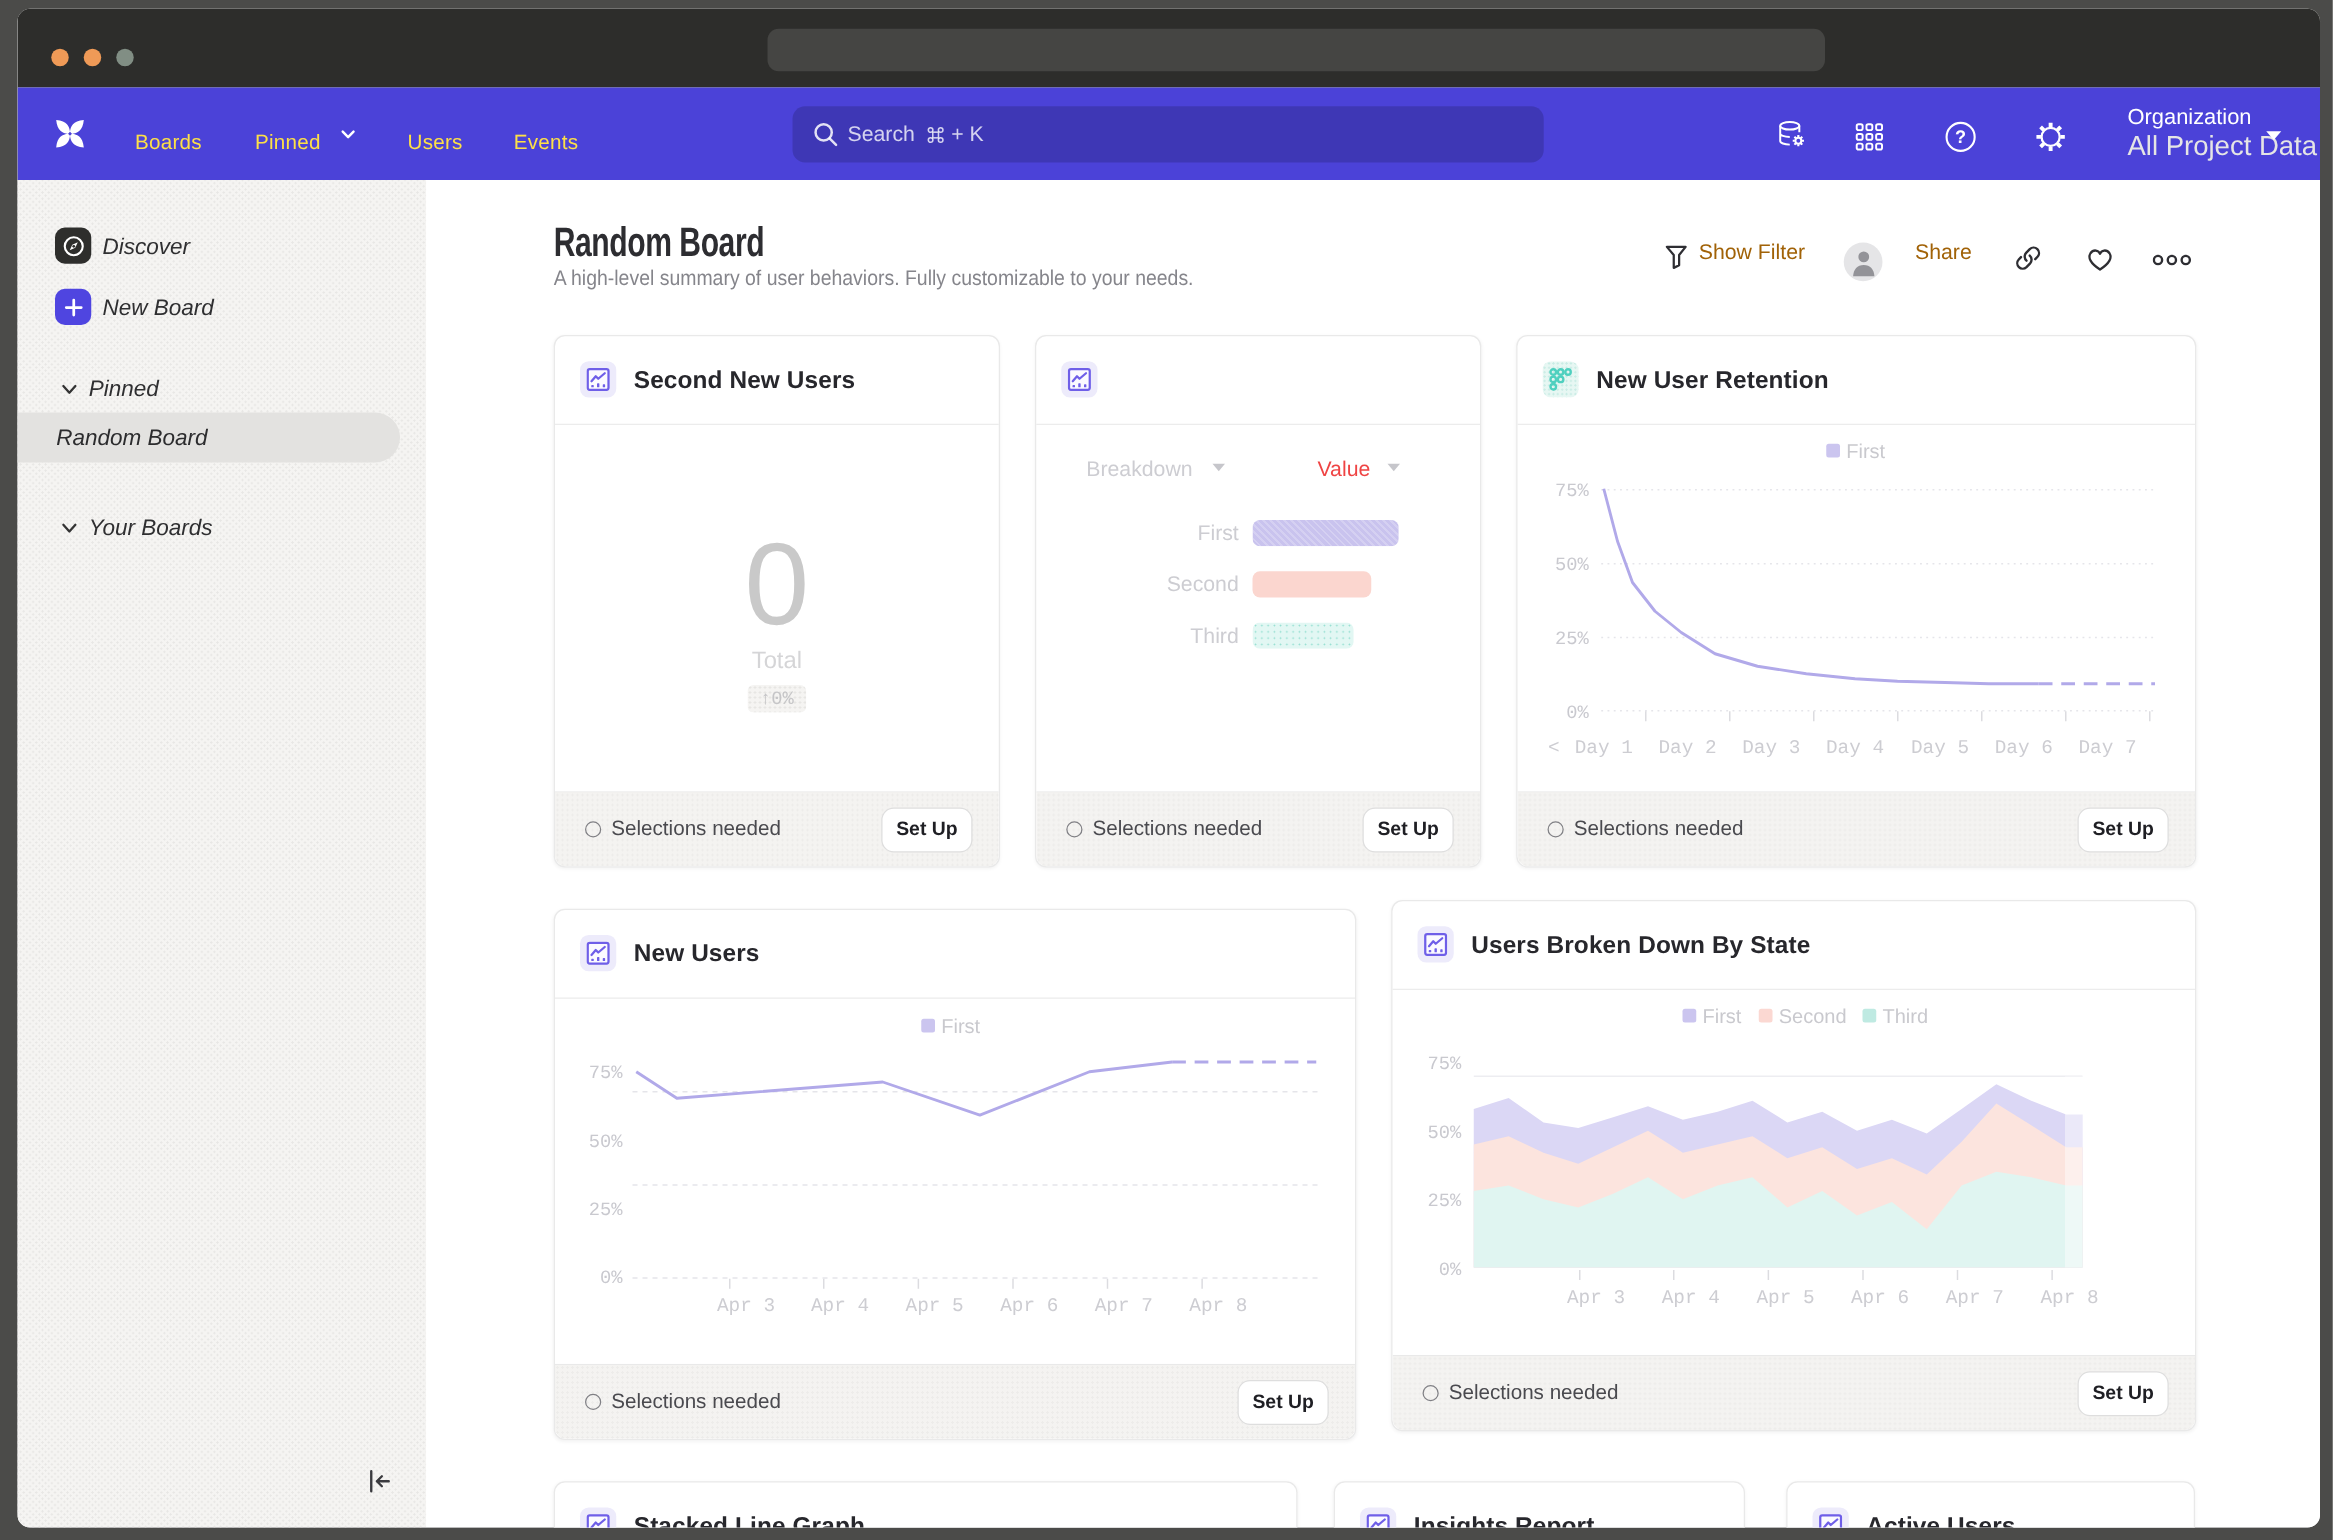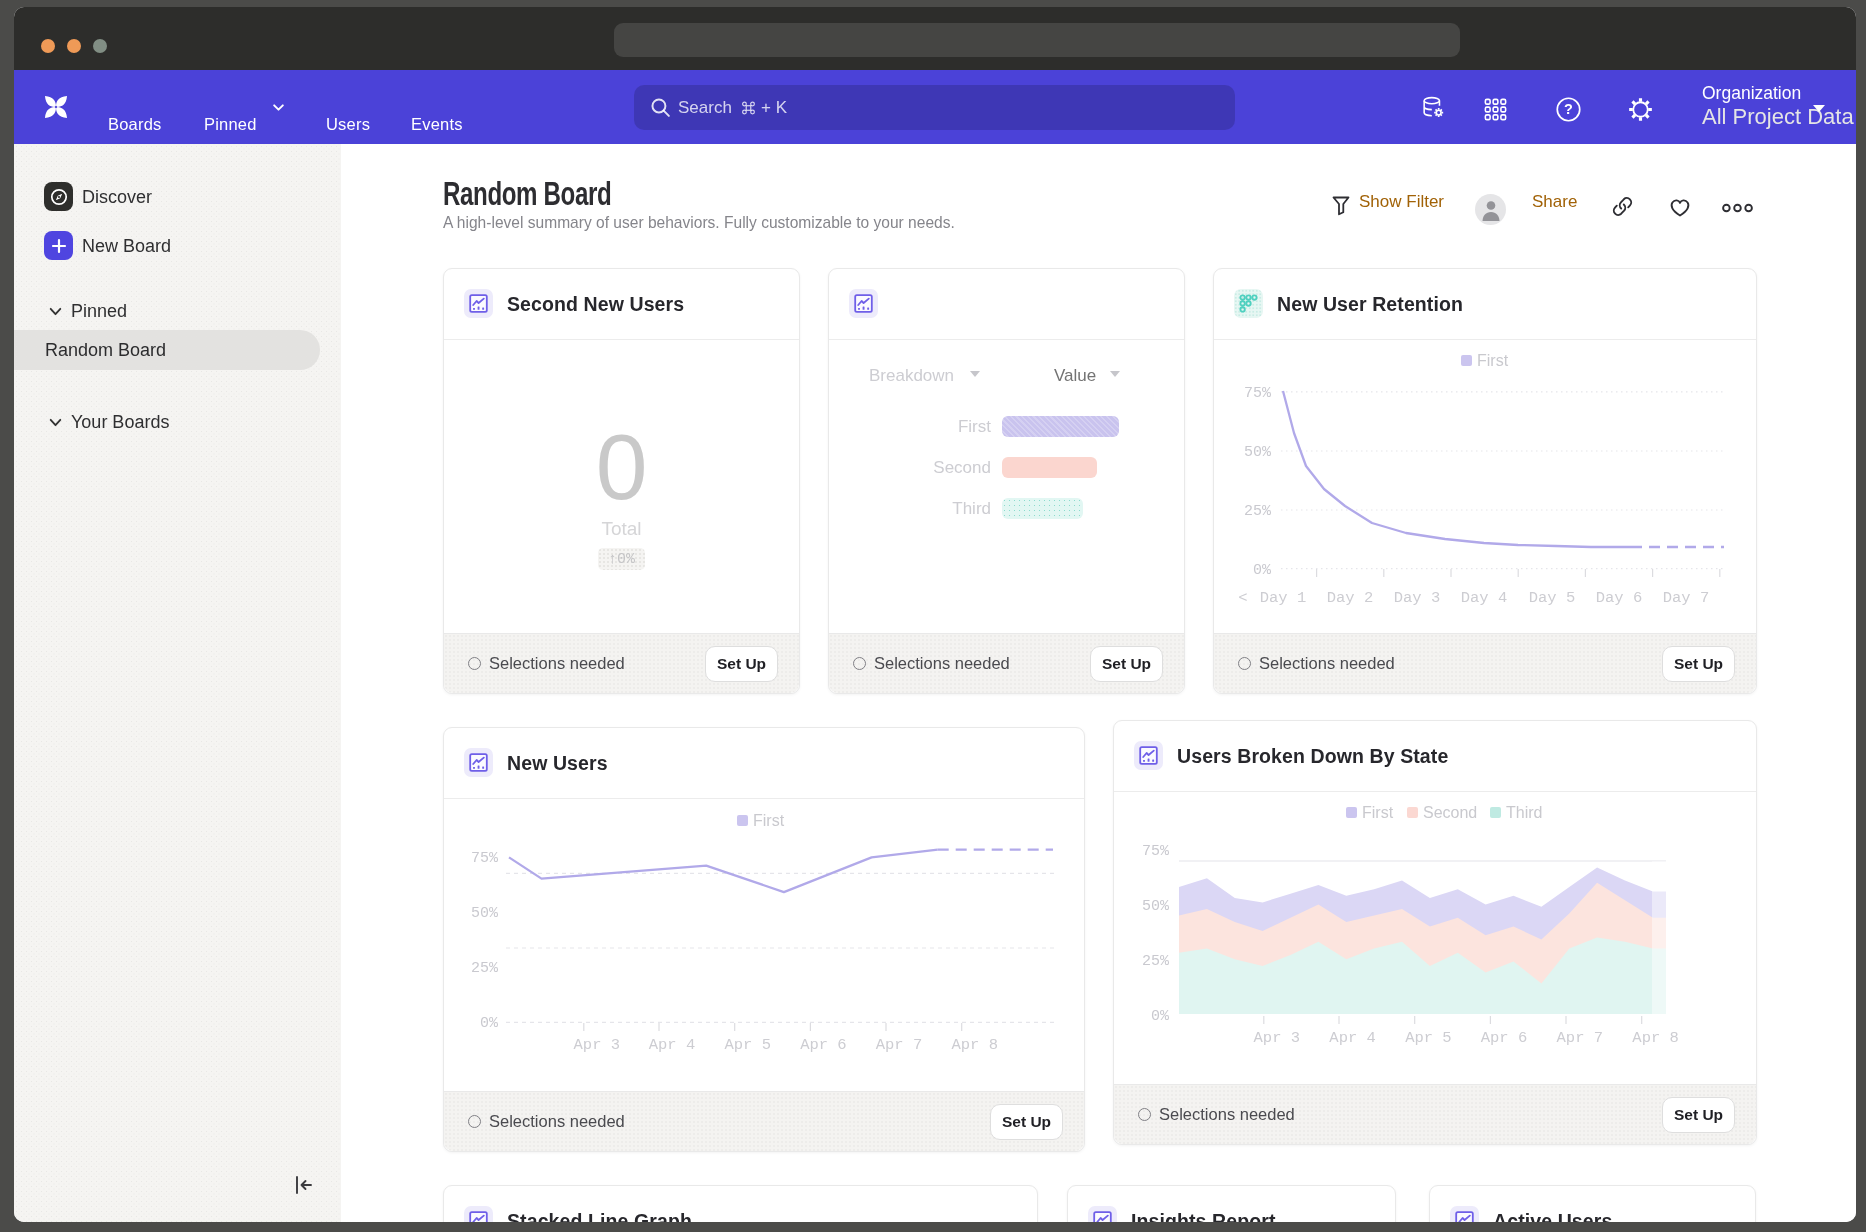--- a/index.html
+++ b/index.html
@@ -1,30 +1,30 @@
 <!DOCTYPE html>
 <html><head>
 <meta charset="utf-8">
 <style>
 html,body{margin:0;padding:0;width:1866px;height:1232px;overflow:hidden;background:#4b4b49;font-family:"Liberation Sans",sans-serif;}
 #win{position:absolute;left:14px;top:7px;width:1842px;height:1215px;border-radius:10px;background:#fff;overflow:hidden;}
 #titlebar{position:absolute;left:0;top:0;width:100%;height:63px;background:#2d2d2b;}
 .tl{position:absolute;top:32px;width:14px;height:14px;border-radius:50%;}
 #urlbar{position:absolute;left:600px;top:16px;width:846px;height:34px;border-radius:9px;background:#454543;}
 #nav{position:absolute;left:0;top:63px;width:100%;height:74px;background:#4b42d8;}
-.navitem{position:absolute;top:17px;height:74px;line-height:74px;color:#ffffff;font-size:16.5px;font-weight:500;letter-spacing:.2px;}
+.navitem{position:absolute;top:7px;height:74px;line-height:74px;color:#fde047;font-size:16.5px;font-weight:500;letter-spacing:.2px;}
 #search{position:absolute;left:620px;top:15px;width:601px;height:45px;border-radius:10px;background:rgba(0,0,0,0.16);}
 #search span{position:absolute;left:44px;top:0;line-height:45px;color:rgba(255,255,255,0.78);font-size:17px;}
 .nicon{position:absolute;top:0;}
 #org{position:absolute;left:1688px;top:12px;text-align:left;color:#fff;}
 #org .o1{font-size:17.5px;font-weight:400;line-height:23px;}
 #org .o2{font-size:22px;font-weight:400;line-height:24px;color:#e5e5e5;}
 #orgcaret{position:absolute;left:1799px;top:35px;width:0;height:0;border-left:6px solid transparent;border-right:6px solid transparent;border-top:7px solid #fff;}
 #mainrow{position:absolute;left:0;top:137px;right:0;bottom:0;}
-#sidebar{position:absolute;left:0;top:0;width:327px;height:100%;background:#f5f4f2;background-image:radial-gradient(circle,#e8e7e5 0.8px,transparent 1px),radial-gradient(circle,#e8e7e5 0.8px,transparent 1px);background-position:0 0,2.5px 2.5px;background-size:5px 5px;}
+#sidebar{position:absolute;left:0;top:0;width:327px;height:100%;background:#f5f4f2;background-image:radial-gradient(circle,#e8e7e5 0.8px,transparent 1px),radial-gradient(circle,#e8e7e5 0.8px,transparent 1px);background-position:0 0,2.5px 2.5px;background-size:5px 5px;font-style:italic;}
 .sicon{position:absolute;left:30px;width:29px;height:29px;border-radius:8px;}
 .slabel{position:absolute;left:68px;font-size:18px;font-weight:500;color:#2f2f31;}
 .ssec{position:absolute;left:57px;font-size:18px;font-weight:500;color:#2f2f31;}
 .schev{position:absolute;left:34px;}
 #pill{position:absolute;left:0;top:186px;width:306px;height:40px;background:#e3e2e0;border-radius:0 20px 20px 0;}
 #pill span{position:absolute;left:31px;top:0;line-height:40px;font-size:18px;color:#2c2c2e;}
 #collapse{position:absolute;left:278px;bottom:25px;}
 #content{position:absolute;left:327px;top:0;right:0;height:100%;background:#fff;}
 h1{position:absolute;left:102px;top:31px;margin:0;font-size:33px;font-weight:700;color:#2d2d31;letter-spacing:-.5px;transform:scaleX(.73);transform-origin:0 0;}
 #subtitle{position:absolute;left:102px;top:69px;font-size:17px;color:#85858b;transform:scaleX(.915);transform-origin:0 0;white-space:nowrap;}
@@ -226,21 +226,21 @@
 <div class="card" style="left:487px;top:124px;width:355px;height:424px;">
   <div class="chead">
             <div class="cicon">
               <svg width="19" height="19">
                 <use href="#chartic"></use>
               </svg>
             </div>
           </div>
   <div style="position:absolute;left:40px;top:97px;font-size:17px;color:#cdcdd2;">Breakdown</div>
   <div style="position:absolute;left:141px;top:102px;width:0;height:0;border-left:5px solid transparent;border-right:5px solid transparent;border-top:6px solid #c6c6cb;"></div>
-  <div style="position:absolute;left:225px;top:97px;font-size:17px;color:#737373;">Value</div>
+  <div style="position:absolute;left:225px;top:97px;font-size:17px;color:#ef4444;">Value</div>
   <div style="position:absolute;left:281px;top:102px;width:0;height:0;border-left:5px solid transparent;border-right:5px solid transparent;border-top:6px solid #c6c6cb;"></div>
   <div style="position:absolute;left:0;top:148px;width:162px;text-align:right;font-size:17px;color:#cdcdd2;">First</div>
   <div style="position:absolute;left:173px;top:147px;width:117px;height:21px;border-radius:6px;background:#c9c3ee;background-image:repeating-linear-gradient(45deg,rgba(255,255,255,.22) 0 1.5px,transparent 1.5px 4px);"></div>
   <div style="position:absolute;left:0;top:189px;width:162px;text-align:right;font-size:17px;color:#cdcdd2;">Second</div>
   <div style="position:absolute;left:173px;top:188px;width:95px;height:21px;border-radius:6px;background:#fbd6cf;"></div>
   <div style="position:absolute;left:0;top:230px;width:162px;text-align:right;font-size:17px;color:#cdcdd2;">Third</div>
   <div style="position:absolute;left:173px;top:229px;width:81px;height:21px;border-radius:6px;background:#e2f7f3;background-image:radial-gradient(circle,#8cdccd 0.6px,transparent 0.8px);background-size:5px 5px;"></div>
   <div class="cfoot">
             <div class="selneed"><div class="selcirc"></div><span>Selections needed</span></div>
             <div class="setup">Set Up</div>

